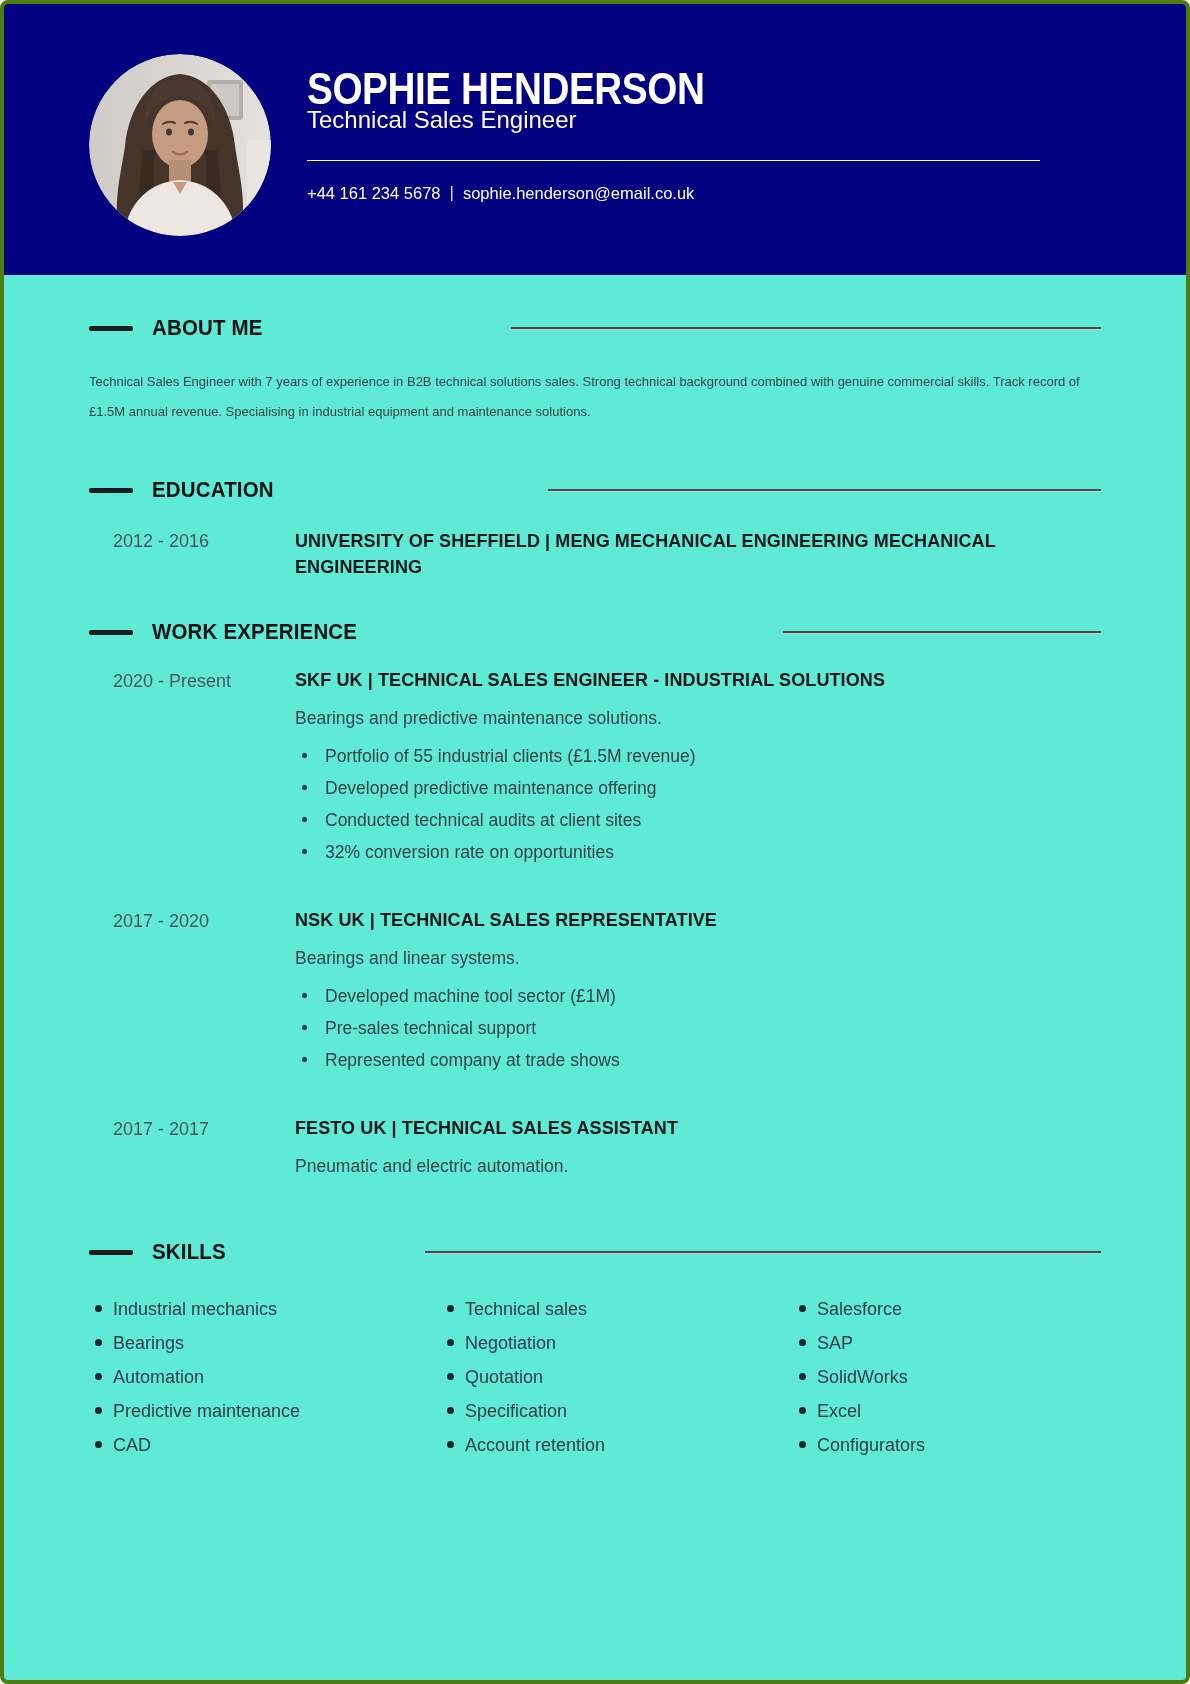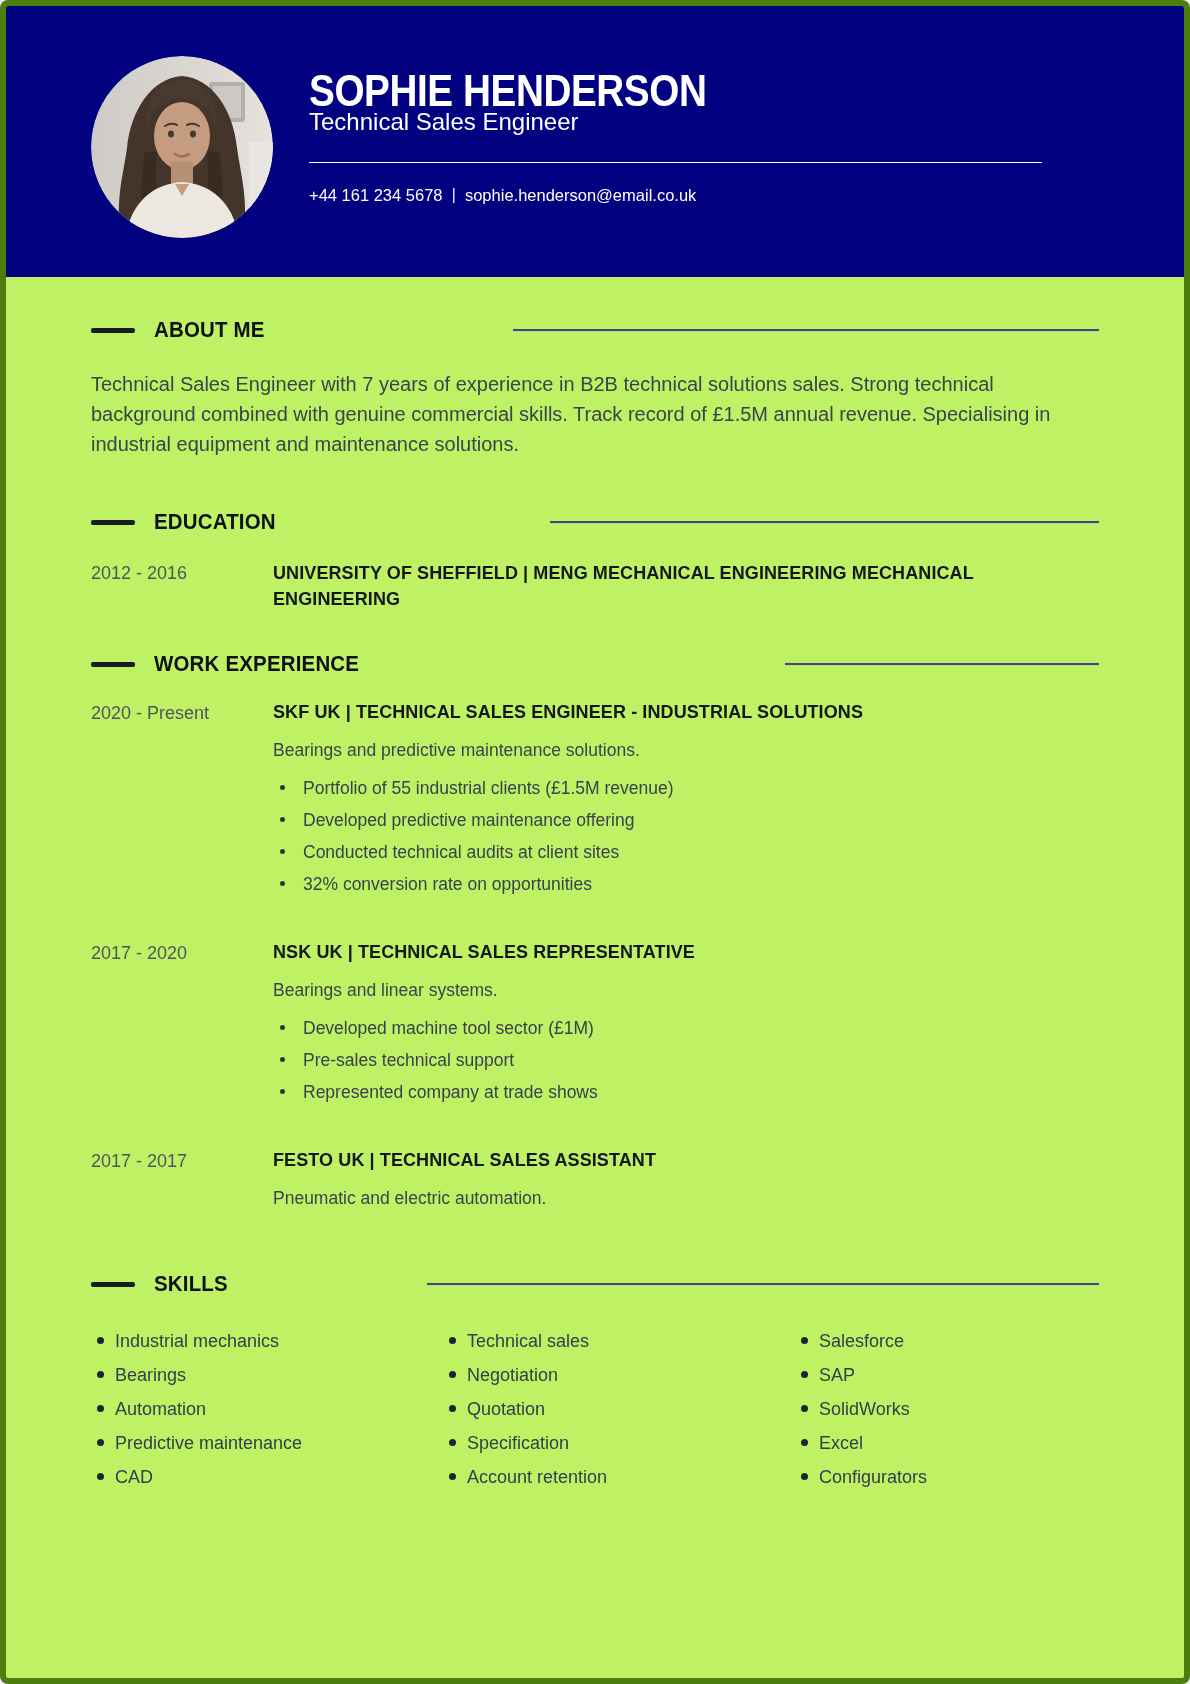--- a/index.html
+++ b/index.html
@@ -1,18 +1,18 @@
 <!DOCTYPE html>
 <html><head>
 <meta charset="utf-8">
 <style>
   html,body{margin:0;padding:0;background:#eef0f3;}
   .page{
     width:1190px;height:1684px;box-sizing:border-box;margin:0 auto;
-    background:#bef264;border:6px solid #4d7c0f;border-radius:8px;overflow:hidden;
+    background:#5eead4;border:4px solid #4d7c0f;border-radius:8px;overflow:hidden;
     font-family:"Liberation Sans", sans-serif;color:#3b434e;
   }
   
   .hd{height:271px;background:#020280;position:relative;}
   .avatar{position:absolute;left:85px;top:50px;width:182px;height:182px;border-radius:50%;overflow:hidden;}
   .avatar svg{display:block;}
   .name{
     position:absolute;left:303px;top:60px;color:#fff;font-size:44px;font-weight:700;
     letter-spacing:-.5px;white-space:nowrap;transform:scaleX(.88);transform-origin:0 50%;
   }
@@ -23,25 +23,25 @@
   
   main{padding:40px 85px 0 85px;}
   .sec-head{display:flex;align-items:center;height:26px;}
   .dash{width:44px;height:5px;border-radius:2px;background:#181c22;margin-right:19px;flex:none;}
   .sec-title{
     margin:0;font-size:22px;font-weight:700;color:#0e1116;letter-spacing:.2px;
     white-space:nowrap;display:inline-block;transform:scaleX(.93);transform-origin:0 50%;
   }
   .rule{flex:1;height:2px;background:#454c57;border-bottom:1px solid #c7ccd3;}
   .r-about{margin-left:240px}.r-edu{margin-left:265px}.r-work{margin-left:410px}.r-skills{margin-left:194px}
-  .about-text{margin:26px 0 0 0;max-width:1000px;font-size:20px;line-height:30px;color:#3b434e;}
+  .about-text{margin:26px 0 0 0;max-width:1000px;font-size:13px;line-height:30px;color:#3b434e;}
   .sec-edu{margin-top:50px;}
   .sec-work{margin-top:39px;}
   .sec-skills{margin-top:62px;}
-  .entry{display:flex;}
+  .entry{display:flex;margin-left:24px;}
   .edu-entry{margin-top:25px;}
   .job{margin-top:35px;}
   .job-first{margin-top:23px;}
   .period{width:182px;flex:none;font-size:18px;color:#4e5560;line-height:26px;}
   .entry-body{flex:1;min-width:0;}
   .entry-title{font-size:18px;font-weight:700;color:#14171c;line-height:26px;letter-spacing:.1px;}
   .job .entry-title{line-height:24px;}
   .job-summary{margin:15px 0 0 0;font-size:17.5px;color:#3b434e;line-height:22px;}
   ul.bullets{list-style:none;margin:16px 0 0 0;padding:0;}
   ul.bullets li{

